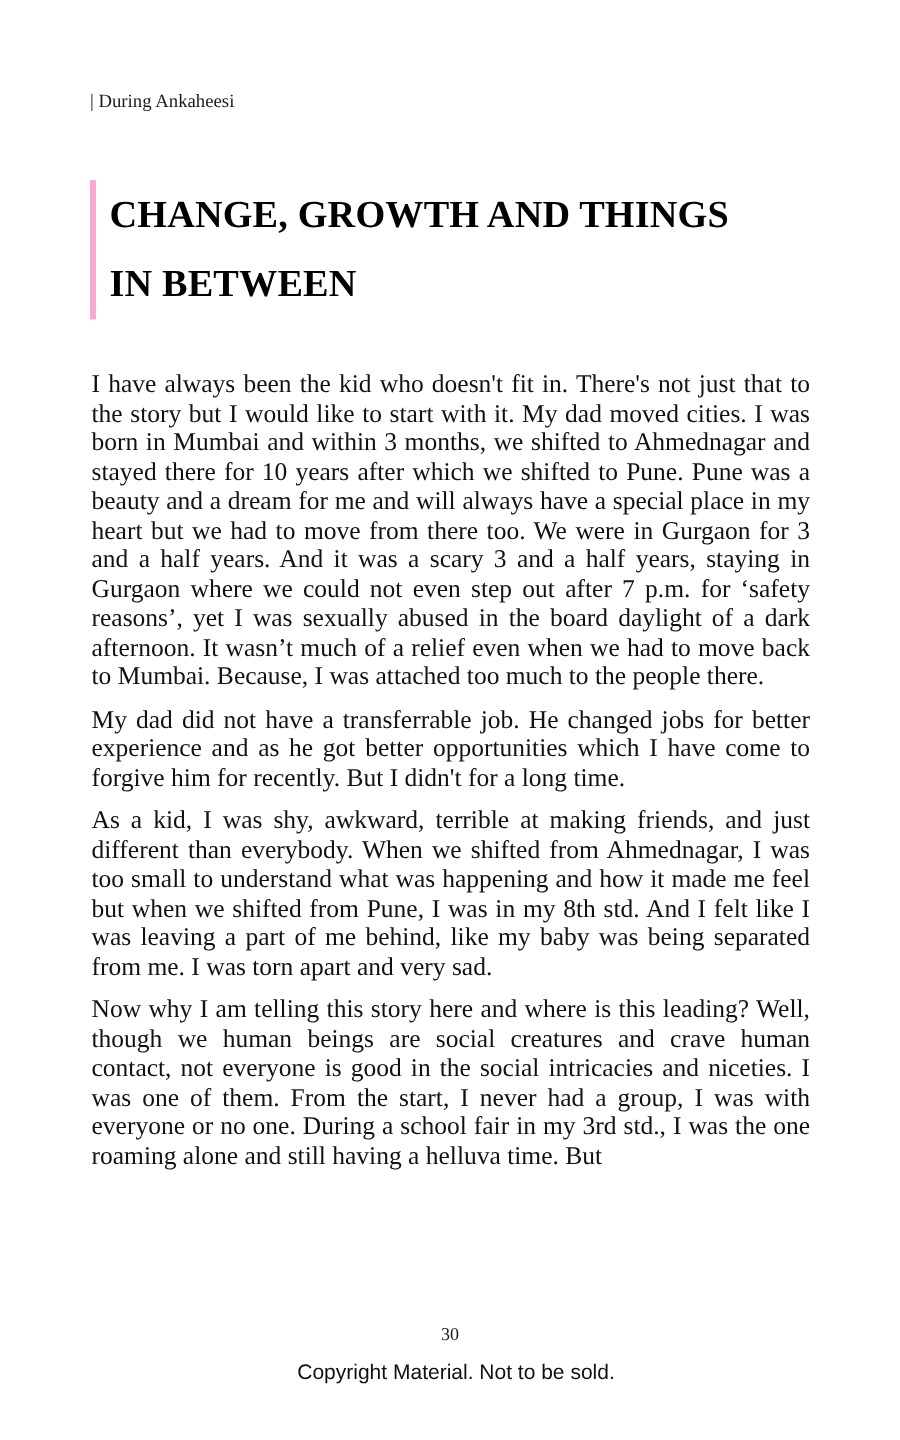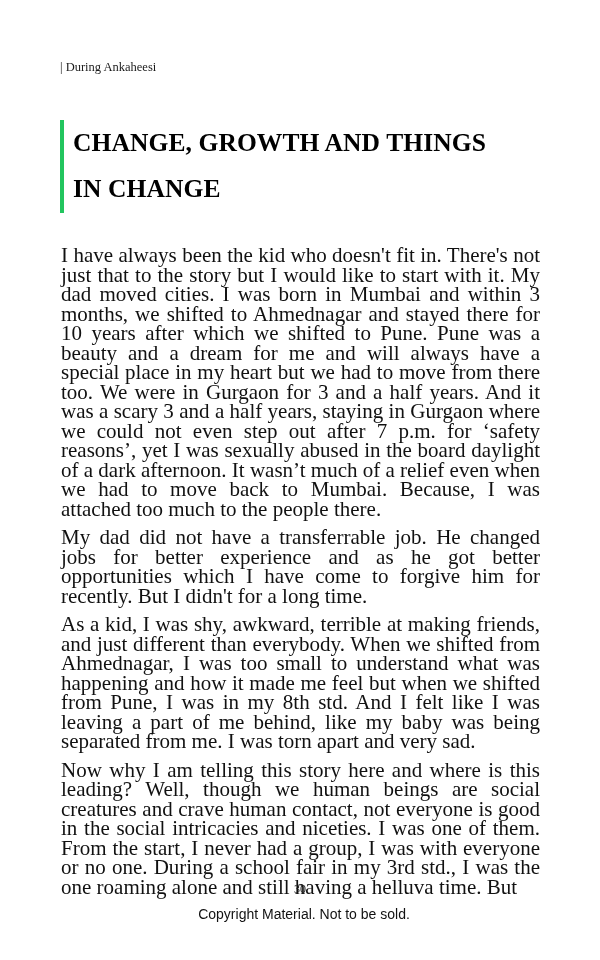--- a/index.html
+++ b/index.html
@@ -23,21 +23,21 @@
       line-height: 16px;
       color: #1a1a1a;
       margin: 0;
     }
     .chapter-heading {
       position: absolute;
       left: 60px;
       top: 120px;
       width: 490px;
       height: 93px;
-      border-left: 4px solid #22c55e;
+      border-left: 4px solid #f9a8d4;
       box-sizing: border-box;
       padding-left: 9px;
     }
     .chapter-title {
       margin: 0;
       font-family: "Liberation Serif", serif;
       font-weight: bold;
       font-size: 25.5px;
       line-height: 46px;
       letter-spacing: 0.1px;
@@ -48,21 +48,21 @@
       display: block;
     }
     .body-text {
       position: absolute;
       left: 61px;
       top: 246px;
       width: 479px;
     }
     .paragraph {
       margin: 0 0 9px 0;
-      font-size: 21px;
+      font-size: 17px;
       line-height: 19.5px;
       text-align: justify;
       color: #111111;
       hyphens: none;
     }
     .page-number {
       position: absolute;
       left: 0;
       width: 600px;
       top: 880px;
@@ -86,21 +86,21 @@
     }
   </style>
 </head>
 <body>
 
 <p class="running-header">| During Ankaheesi</p>
 
 <div class="chapter-heading">
   <h1 class="chapter-title">
     <span>CHANGE, GROWTH AND THINGS</span>
-    <span>IN CHANGE</span>
+    <span>IN BETWEEN</span>
   </h1>
 </div>
 
 <div class="body-text">
   <p class="paragraph">I have always been the kid who doesn't fit in. There's not just that to the story but I would like to start with it. My dad moved cities. I was born in Mumbai and within 3 months, we shifted to Ahmednagar and stayed there for 10 years after which we shifted to Pune. Pune was a beauty and a dream for me and will always have a special place in my heart but we had to move from there too. We were in Gurgaon for 3 and a half years. And it was a scary 3 and a half years, staying in Gurgaon where we could not even step out after 7 p.m. for ‘safety reasons’, yet I was sexually abused in the board daylight of a dark afternoon. It wasn’t much of a relief even when we had to move back to Mumbai. Because, I was attached too much to the people there.</p>
   <p class="paragraph">My dad did not have a transferrable job. He changed jobs for better experience and as he got better opportunities which I have come to forgive him for recently. But I didn't for a long time.</p>
   <p class="paragraph">As a kid, I was shy, awkward, terrible at making friends, and just different than everybody. When we shifted from Ahmednagar, I was too small to understand what was happening and how it made me feel but when we shifted from Pune, I was in my 8th std. And I felt like I was leaving a part of me behind, like my baby was being separated from me. I was torn apart and very sad.</p>
   <p class="paragraph">Now why I am telling this story here and where is this leading? Well, though we human beings are social creatures and crave human contact, not everyone is good in the social intricacies and niceties. I was one of them. From the start, I never had a group, I was with everyone or no one. During a school fair in my 3rd std., I was the one roaming alone and still having a helluva time. But</p>
 </div>
 

